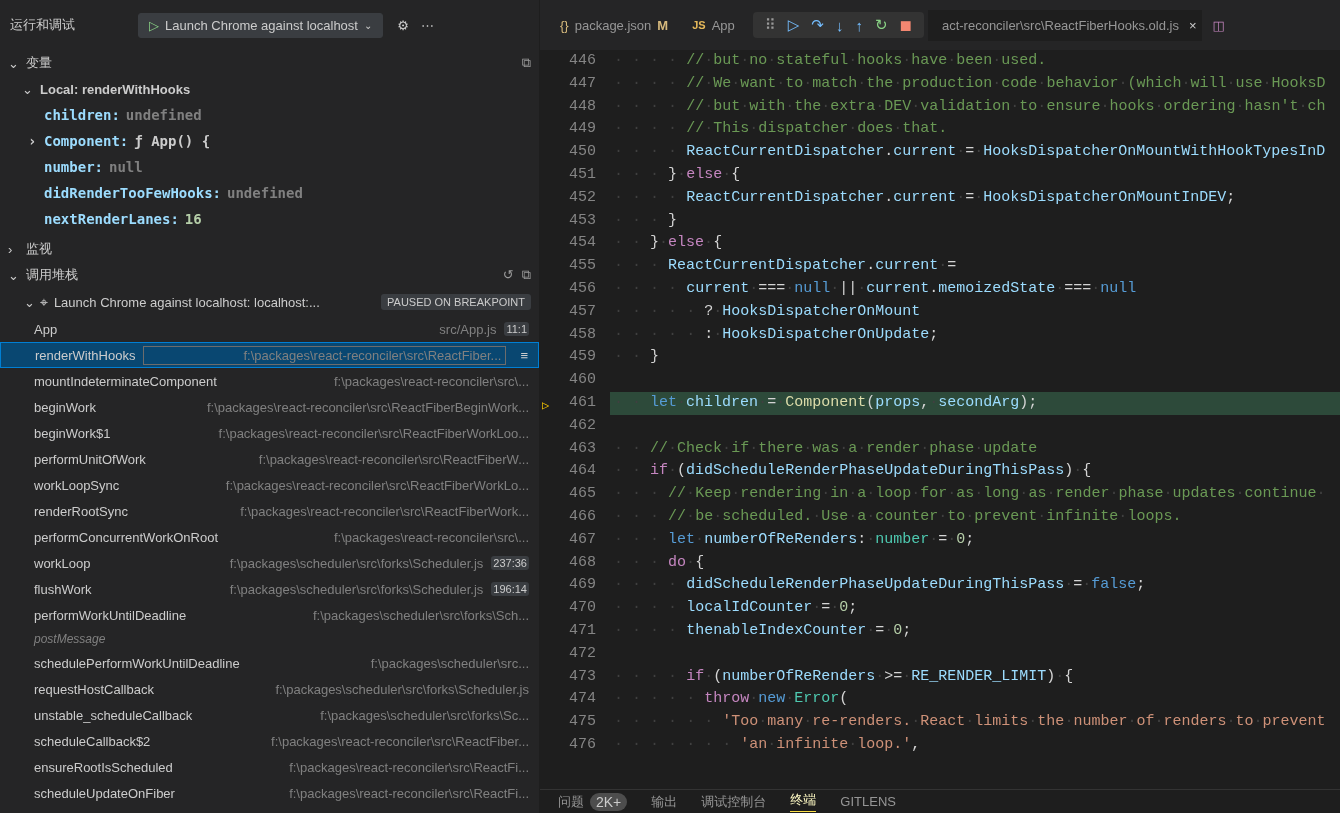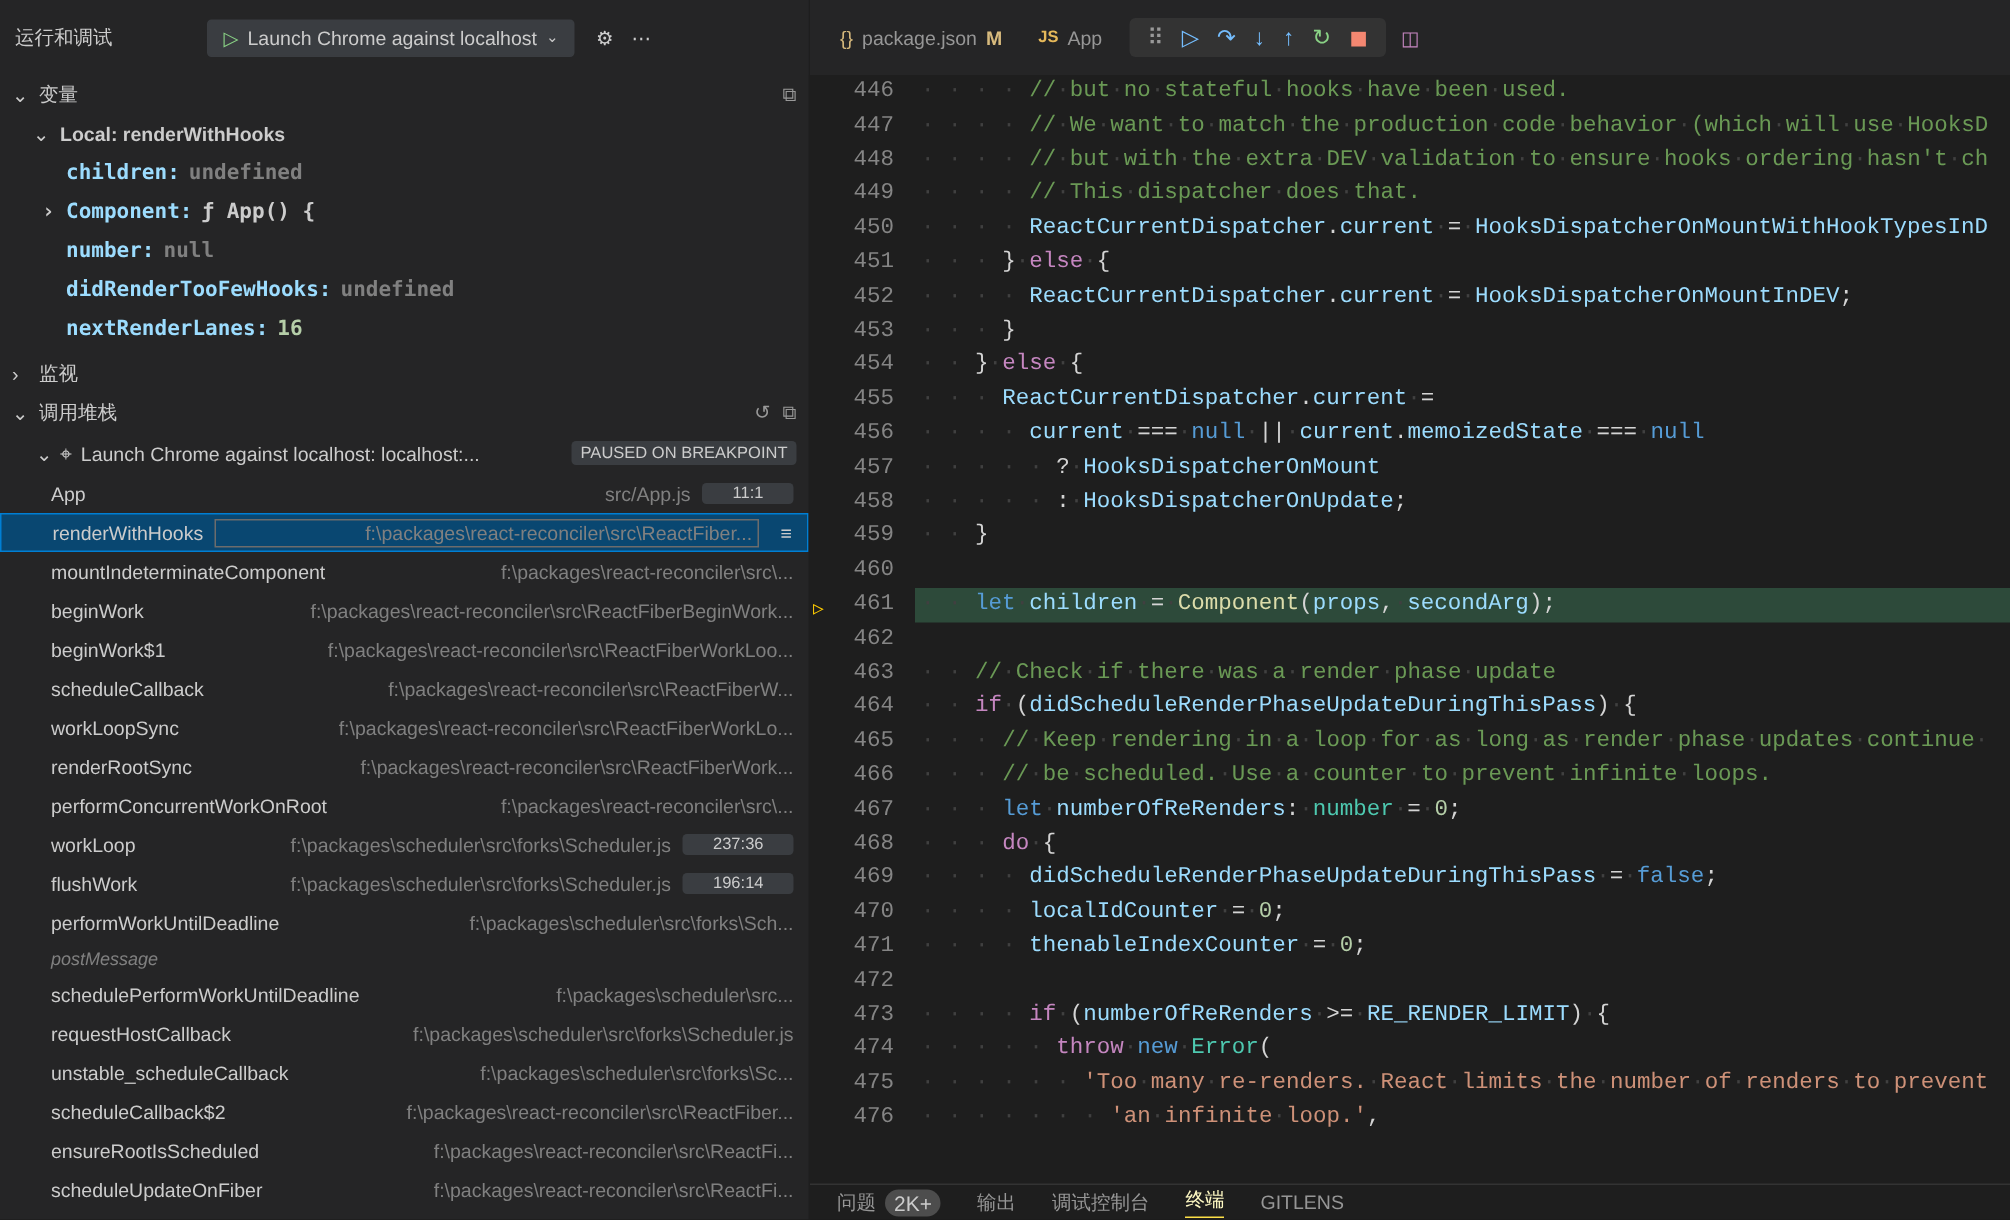--- a/index.html
+++ b/index.html
@@ -81,21 +81,21 @@
   height: 26px;
   display: flex;
   align-items: center;
   padding: 0 10px 0 34px;
   gap: 8px;
 }
 .cs-row.selected { background: #094771; border: 1px solid #007fd4; }
 .cs-fn { color: #ccc; white-space: nowrap; }
 .cs-path { color: #808080; white-space: nowrap; overflow: hidden; text-overflow: ellipsis; flex: 1; text-align: right; }
 .cs-path.boxed { border: 1px solid #6c6c6c; padding: 1px 4px; }
-.cs-line { background: #3a3d41; color: #ccc; font-size: 11px; padding: 1px 20px; border-radius: 3px; }
+.cs-line { background: #3a3d41; color: #ccc; font-size: 11px; padding: 1px 2px; border-radius: 3px; }
 .cs-postmsg { color: #808080; font-style: italic; padding-left: 34px; height: 22px; display: flex; align-items: center; font-size: 12px; }
 
 
 .right-panel {
   flex: 1;
   display: flex;
   flex-direction: column;
   background: #1e1e1e;
   min-width: 0;
 }
@@ -288,21 +288,21 @@
         </div>
         <div class="cs-row">
           <span class="cs-fn">beginWork</span>
           <span class="cs-path">f:\packages\react-reconciler\src\ReactFiberBeginWork...</span>
         </div>
         <div class="cs-row">
           <span class="cs-fn">beginWork$1</span>
           <span class="cs-path">f:\packages\react-reconciler\src\ReactFiberWorkLoo...</span>
         </div>
         <div class="cs-row">
-          <span class="cs-fn">scheduleCallback</span>
+          <span class="cs-fn">performUnitOfWork</span>
           <span class="cs-path">f:\packages\react-reconciler\src\ReactFiberW...</span>
         </div>
         <div class="cs-row">
           <span class="cs-fn">workLoopSync</span>
           <span class="cs-path">f:\packages\react-reconciler\src\ReactFiberWorkLo...</span>
         </div>
         <div class="cs-row">
           <span class="cs-fn">renderRootSync</span>
           <span class="cs-path">f:\packages\react-reconciler\src\ReactFiberWork...</span>
         </div>
@@ -365,20 +365,24 @@
       <span>App</span>
     </div>
     <div class="debug-ctrls">
       <span class="ctrl" style="color:#999">⠿</span>
       <span class="ctrl">▷</span>
       <span class="ctrl">↷</span>
       <span class="ctrl">↓</span>
       <span class="ctrl">↑</span>
       <span class="ctrl restart">↻</span>
       <span class="ctrl stop">◼</span>
+    </div>
+    <div class="tab-item active" style="padding:8px 6px">
+      <span class="tab-path">act-reconciler\src\ReactFiberHooks.old.js</span>
+      <span class="close-x">×</span>
     </div>
     <span class="bracket-ico">◫</span>
   </div>
 
   <div class="editor-area">
     <div class="gutter" id="gutter">
         <div class="ln">446</div>
         <div class="ln">447</div>
         <div class="ln">448</div>
         <div class="ln">449</div>

